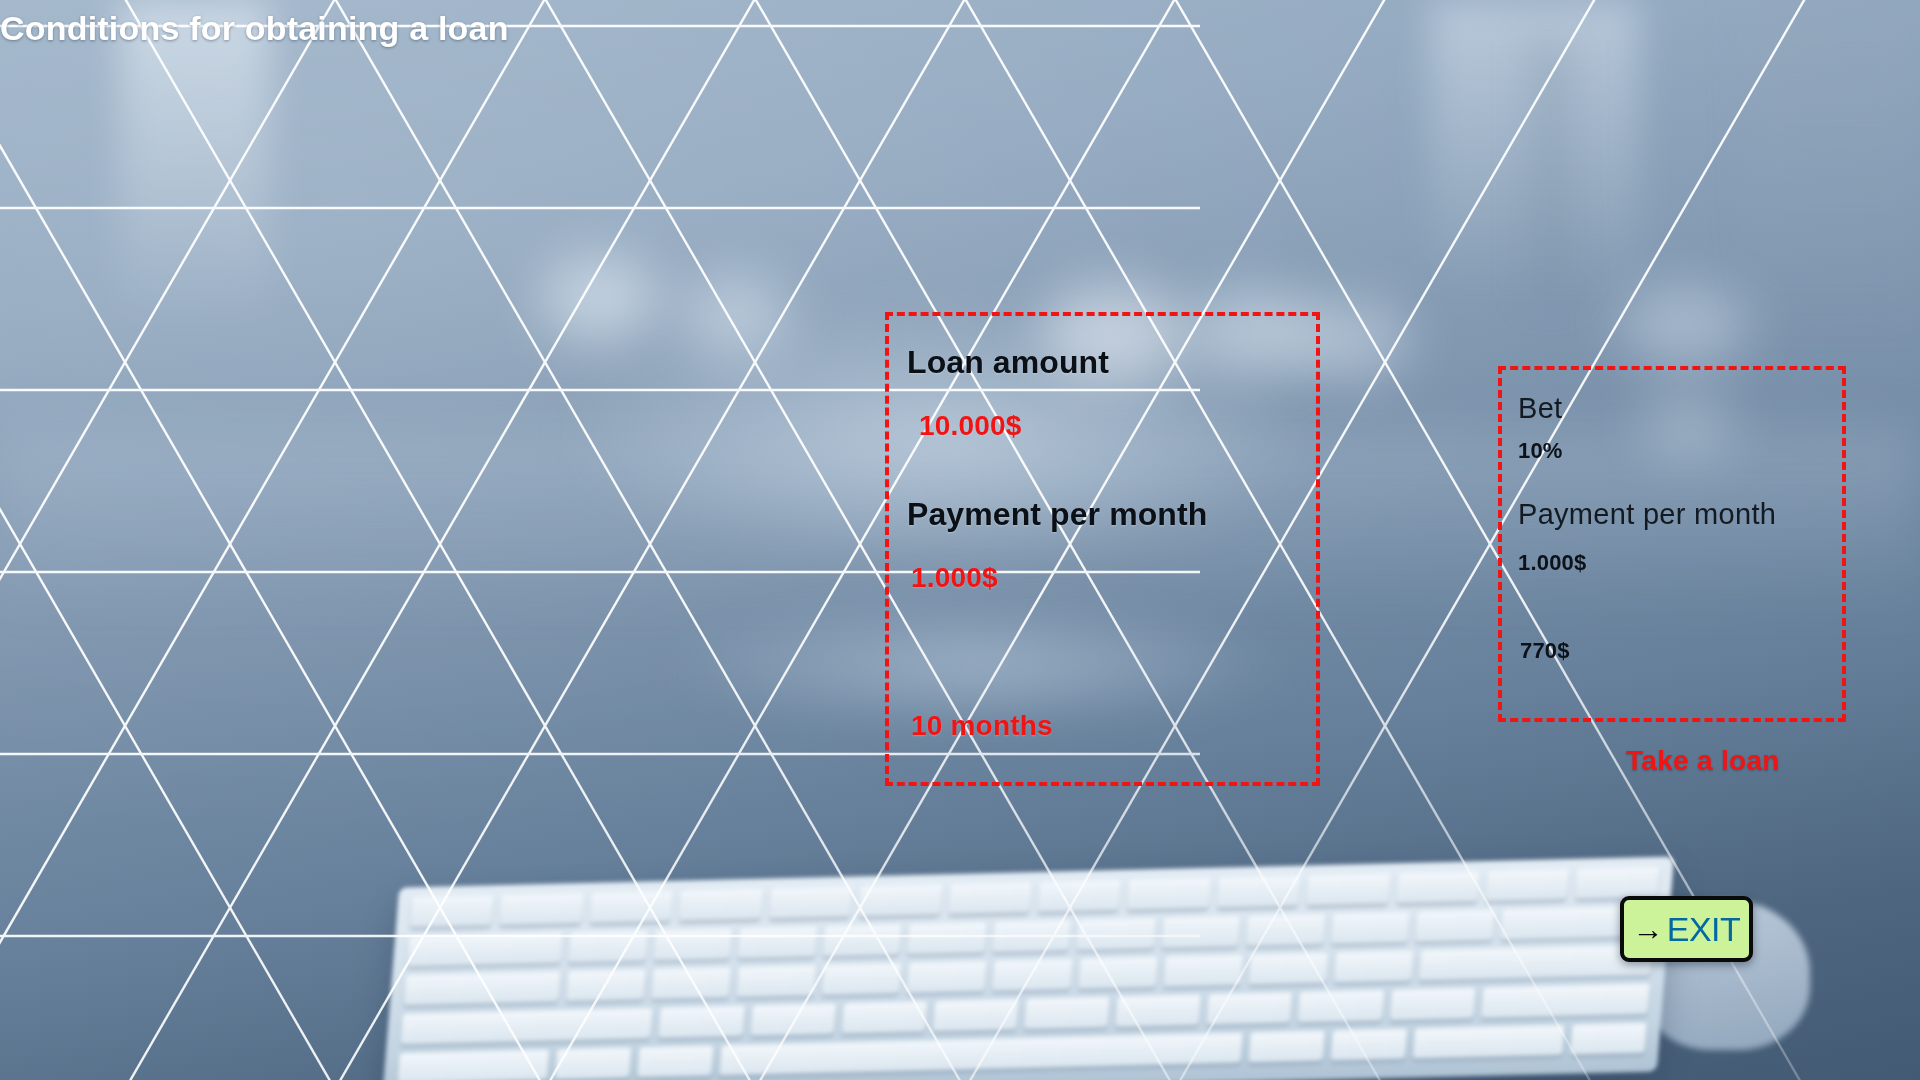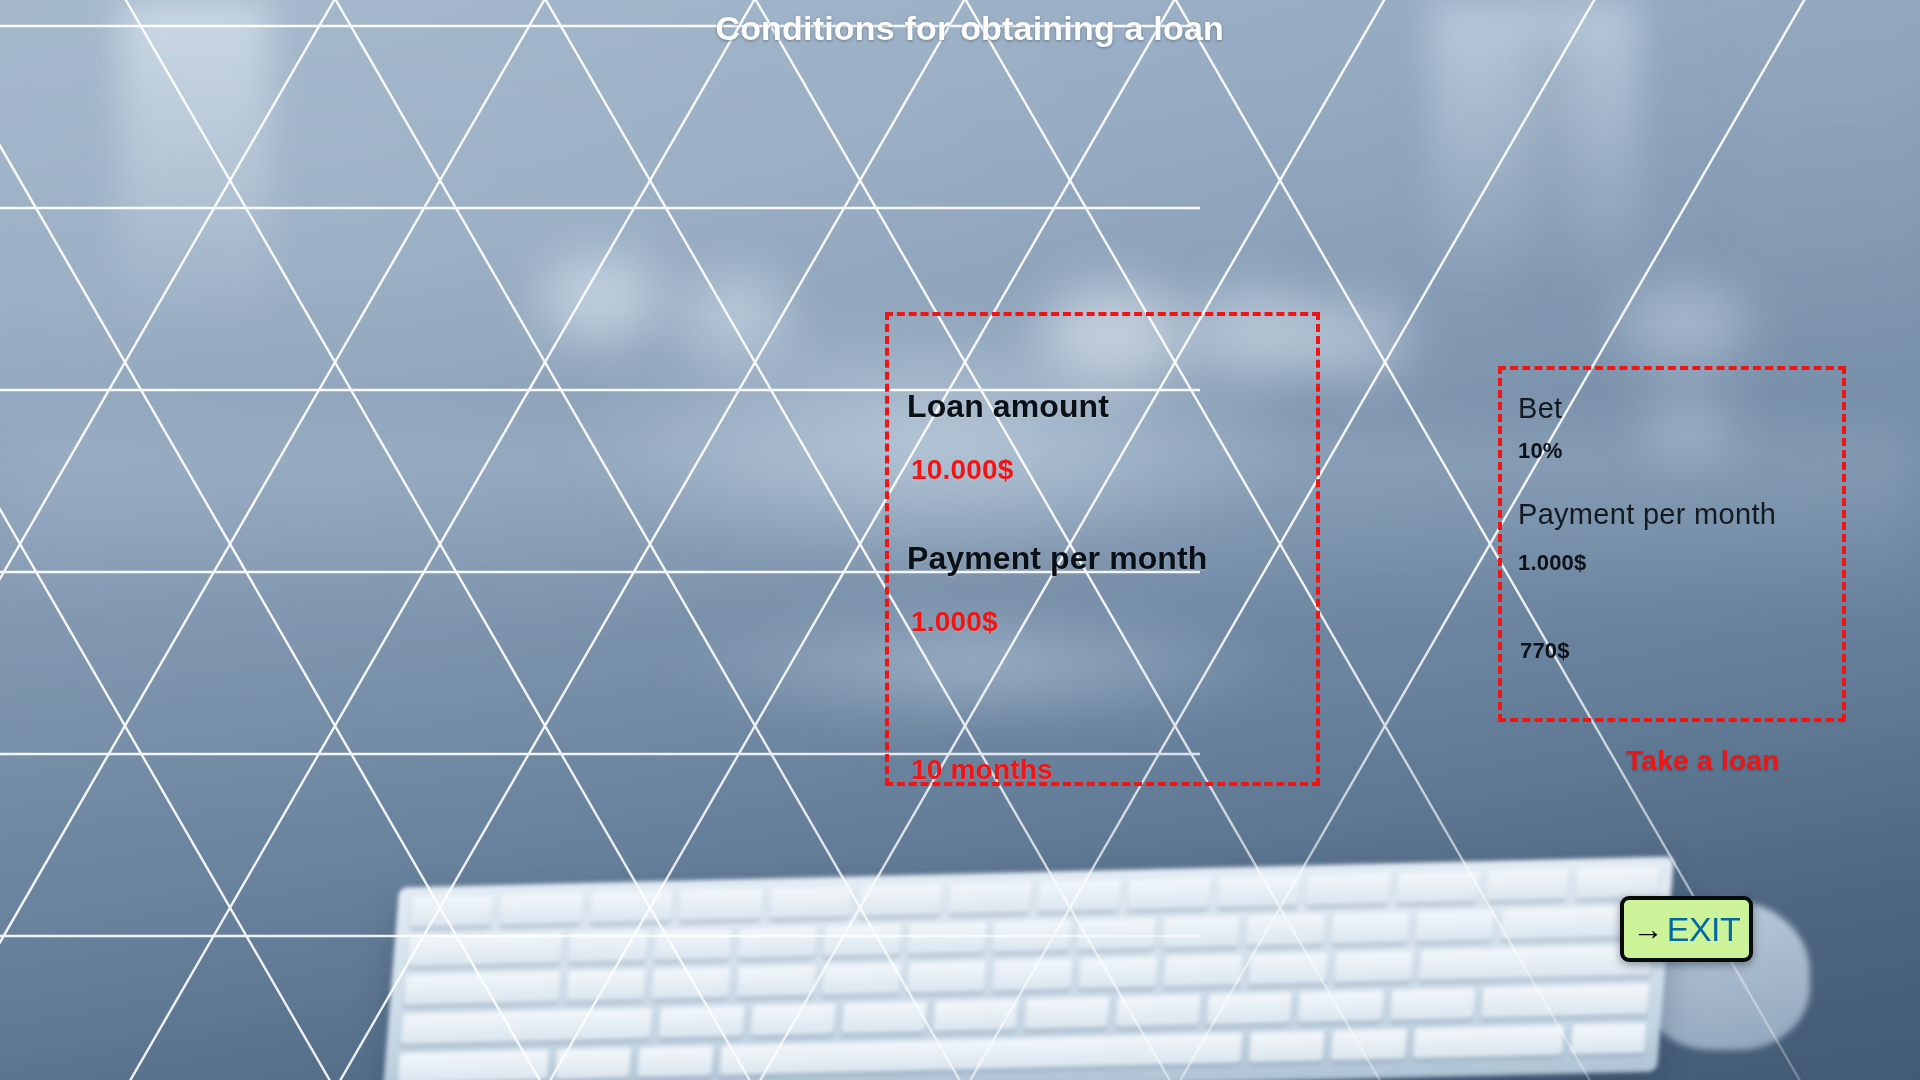--- a/index.html
+++ b/index.html
@@ -59,21 +59,21 @@
   .kbd-shadow{position:absolute;left:360px;top:1040px;width:1320px;height:60px;
     background:radial-gradient(closest-side,rgba(35,55,80,0.45),rgba(35,55,80,0));filter:blur(18px);}
   
   .mouse{position:absolute;left:1640px;top:900px;width:170px;height:150px;border-radius:48% 48% 42% 42%;
     background:linear-gradient(170deg,#cfdcea,#9fb4c9);filter:blur(3px);opacity:.85;}
 
   
   .lattice{position:absolute;left:0;top:0;width:1920px;height:1080px;pointer-events:none;}
 
   
-  .header{position:absolute;left:0;top:0;width:1180px;text-align:right;padding-top:8px;padding-left:44px;}
+  .header{position:absolute;left:0;top:0;width:1180px;text-align:left;padding-top:8px;}
   .title{
     color:#ffffff;font-size:34px;font-weight:bold;letter-spacing:.2px;
     text-shadow:0 1px 3px rgba(30,50,75,0.45);
     margin:0;line-height:1.2;
   }
   .subtitle{
     color:#ffffff;font-size:21px;font-weight:bold;margin:0;line-height:1.55;
     text-shadow:0 1px 3px rgba(30,50,75,0.45);
   }
   .sub2{padding-left:150px;}
@@ -86,26 +86,26 @@
   .row{position:absolute;left:0;width:100%;}
   .lbl-main{
     color:#0b0f16;font-size:32px;font-weight:bold;letter-spacing:.1px;
     text-shadow:0 1px 2px rgba(220,232,242,0.35);
   }
   .val-main{
     color:#f21313;font-size:28px;font-weight:bold;letter-spacing:.2px;
     text-shadow:0 1px 2px rgba(220,232,242,0.25);
   }
   .panel-main .r1-lbl{left:18px;top:28px;}
-  .panel-main .r1-val{left:22px;top:94px;}
+  .panel-main .r1-val{left:30px;top:94px;}
   .panel-main .r2-lbl{left:18px;top:180px;}
   .panel-main .r2-val{left:22px;top:246px;}
   .panel-main .r3-lbl{left:8px;top:328px;}
   .panel-main .r3-val{left:22px;top:394px;}
-  .panel-main .row{position:absolute;width:auto;margin-top:44px;}
+  .panel-main .row{position:absolute;width:auto;}
 
   .panel-right .row{position:absolute;width:auto;}
   .lbl-thin{color:#141a22;font-size:29px;font-weight:300;letter-spacing:.3px;
     font-family:Liberation Sans, sans-serif;}
   .val-small{color:#0d1219;font-size:22px;font-weight:bold;letter-spacing:.2px;}
   .panel-right .q1-lbl{left:16px;top:22px;}
   .panel-right .q1-val{left:16px;top:68px;}
   .panel-right .q2-lbl{left:16px;top:128px;}
   .panel-right .q2-val{left:16px;top:180px;}
   .panel-right .q3-lbl{left:16px;top:228px;}

